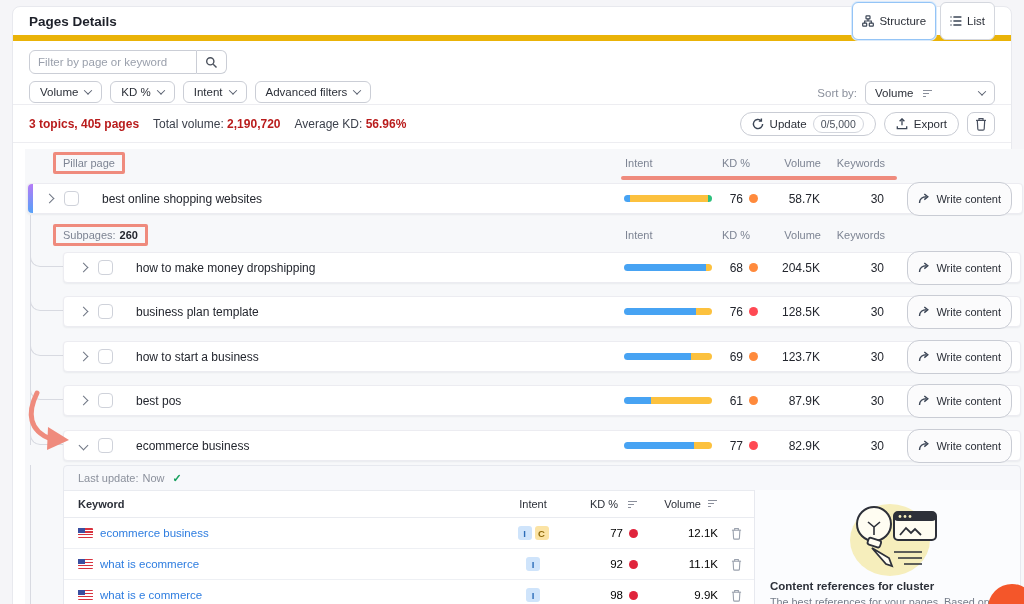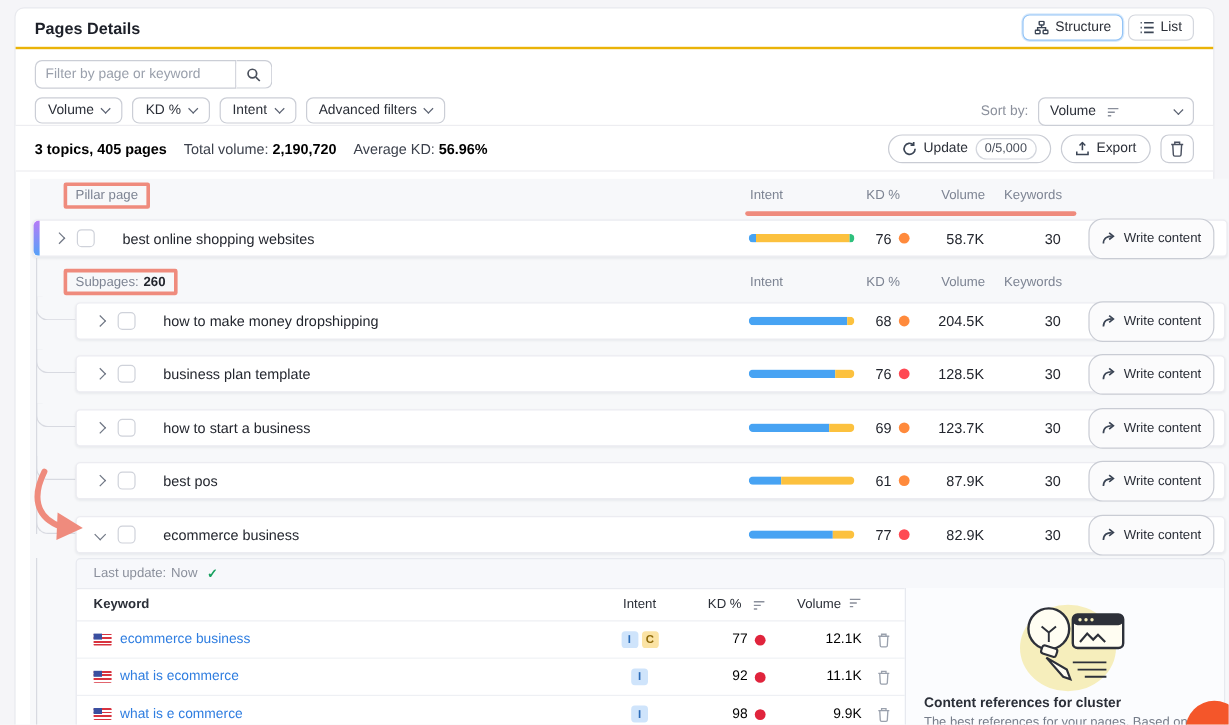--- a/index.html
+++ b/index.html
@@ -2,24 +2,24 @@
 <html><head>
 <meta charset="utf-8">
 <style>
   html,body{margin:0;padding:0;}
   body{font-family:"Liberation Sans",sans-serif;background:#f5f5f8;}
   .canvas{position:relative;width:1024px;height:604px;overflow:hidden;background:#f5f5f8;}
   .app-card{position:absolute;left:12px;top:6px;width:1000px;height:600px;background:#fff;
     border:1px solid #e8e9ee;border-radius:8px 8px 0 0;box-sizing:border-box;}
   
   .hdr{position:absolute;left:0;top:0;width:100%;height:34px;display:flex;align-items:center;
-    padding:0 16px;box-sizing:border-box;border-bottom:2px solid #eab308;}
+    padding:0 16px;box-sizing:border-box;border-bottom:6px solid #eab308;}
   .title{font-size:13.5px;font-weight:bold;color:#1d2029;}
   .toggle{margin-left:auto;display:flex;gap:4px;}
-  .tbtn{display:flex;align-items:center;gap:5px;height:22px;padding:0 9px;font-size:11.5px;color:#2b2f38;
+  .tbtn{display:flex;align-items:center;gap:5px;height:38px;padding:0 9px;font-size:11.5px;color:#2b2f38;
     background:#fff;border:1px solid #d4d7de;border-radius:6px;box-sizing:border-box;}
   .tbtn.sel{border-color:#94c4f6;box-shadow:0 0 0 1px #d9eafc;}
   
   .filters{position:absolute;left:0;top:34px;width:100%;height:64px;box-sizing:border-box;border-bottom:1px solid #ededf1;}
   .search-wrap{position:absolute;left:16px;top:9px;display:flex;}
   .search-input{width:168px;height:24px;border:1px solid #cbced6;border-radius:6px 0 0 6px;padding:0 8px;
     font-size:11.5px;color:#444;box-sizing:border-box;background:#fff;outline:none;}
   .search-input::placeholder{color:#9aa0ac;}
   .search-btn{width:30px;height:24px;border:1px solid #cbced6;border-left:none;border-radius:0 6px 6px 0;
     background:#fff;display:flex;align-items:center;justify-content:center;box-sizing:border-box;}
@@ -30,21 +30,21 @@
     transform:rotate(45deg) translate(-1px,-1px);}
   .sort-area{position:absolute;right:16px;top:40px;display:flex;align-items:center;gap:8px;}
   .sort-label{font-size:11.5px;color:#8b909c;}
   .sort-select{display:flex;align-items:center;width:130px;height:24px;border:1px solid #cbced6;border-radius:6px;
     background:#fff;padding:0 9px;font-size:11.5px;color:#2b2f38;box-sizing:border-box;gap:6px;}
   .sort-select .chev{margin-left:auto;}
   
   .statsbar{position:absolute;left:0;top:98px;width:100%;height:38px;display:flex;align-items:center;
     padding:0 16px;box-sizing:border-box;border-bottom:1px solid #ededf1;background:#fff;}
   .stats{display:flex;align-items:center;gap:14px;font-size:12px;color:#3c414c;}
-  .stats b{color:#000000;}
+  .stats b{color:#b91c1c;}
   .tools{margin-left:auto;display:flex;align-items:center;gap:8px;}
   .btn{display:flex;align-items:center;gap:6px;height:24px;padding:0 11px;border-radius:13px;font-size:11.5px;
     border:1px solid #c9ccd4;background:#fff;color:#2b2f38;box-sizing:border-box;}
   .btn-primary{background:#1e7ce2;border-color:#1e7ce2;color:#fff;font-weight:bold;}
   .quota{border:1px solid #d3d6dd;border-radius:9px;padding:0 7px;font-size:10.5px;color:#4a505c;height:16px;
     display:flex;align-items:center;}
   .icon-btn{width:28px;height:24px;border:1px solid #c9ccd4;border-radius:7px;background:#fff;
     display:flex;align-items:center;justify-content:center;box-sizing:border-box;}
   
   .tree{position:absolute;left:12px;top:142px;width:1000px;height:462px;background:#f7f8fa;}

